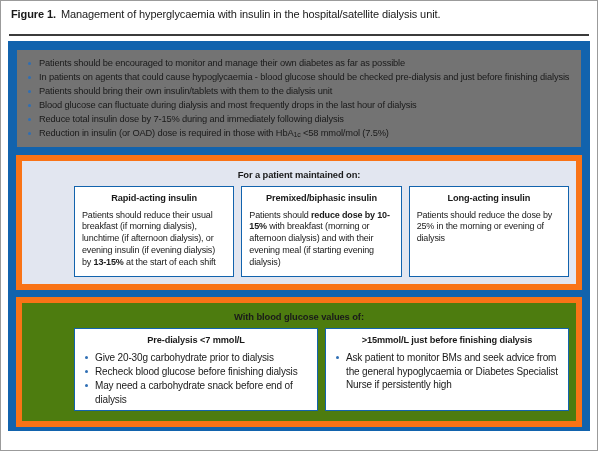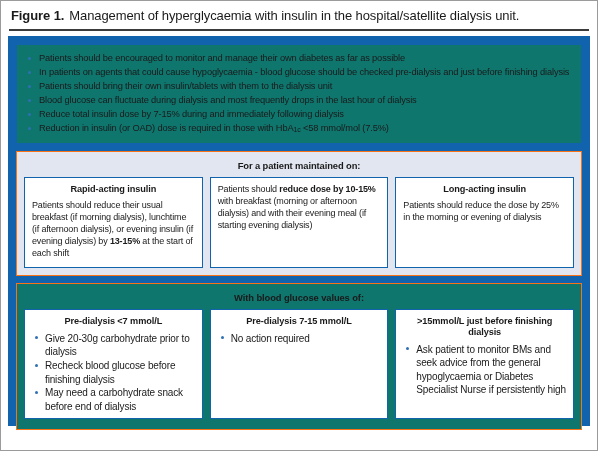--- a/index.html
+++ b/index.html
@@ -12,22 +12,22 @@
   }
   .page{
     position:relative;
     width:598px;height:451px;
     border:1px solid #9b9b9b;
     box-sizing:border-box;
     background:#fff;
   }
   
   .caption{
-    padding:7px 10px 5px 10px;
-    font-size:13px;
+    padding:7px 10px 12px 10px;
+    font-size:11px;
     line-height:1.25;
     letter-spacing:-0.1px;
     white-space:nowrap;
   }
   .caption .fig{font-weight:bold;}
   .caption .txt{margin-left:5px;}
   .rule{
     height:2px;background:#3b3b3b;
     margin:0 8px 0 8px;
   }
@@ -40,43 +40,44 @@
     box-sizing:border-box;
   }
   .frame-inner{
     height:100%;
     display:flex;
     flex-direction:column;
     gap:7px;
   }
   
   .panel-white{
-    background:#0f766e;
+    background:#737373;
     border:1px solid #1263ad;
     padding:7px 8px 7px 8px;
     box-sizing:border-box;
   }
   .panel-tint{
     padding:6px 7px 7px 7px;
     box-sizing:border-box;
-    border:1px solid #f97316;
+    border:6px solid #f97316;
   }
   .panel-tint.lav{background:#e2e6f0;}
-  .panel-tint.blue{background:#0f766e;}
+  .panel-tint.blue{background:#4d7c0f;}
   .sec-title{
     text-align:center;
     font-weight:bold;
     font-size:9.4px;
     padding:2px 0 6px 0;
     letter-spacing:-0.1px;
   }
   .cols{
     display:flex;
     gap:7px;
     align-items:stretch;
+    margin-left:45px;
   }
   .col{
     flex:1 1 0;
     background:#ffffff;
     border:1.5px solid #1263ad;
     padding:6px 7px 7px 7px;
     box-sizing:border-box;
   }
   .col-title{
     text-align:center;
@@ -149,20 +150,21 @@
       <div class="panel-tint lav">
         <div class="sec-title">For a patient maintained on:</div>
         <div class="cols">
 
           <div class="col">
             <div class="col-title">Rapid-acting insulin</div>
             <div class="col-body"><span>Patients should reduce their usual breakfast (if morning dialysis), lunchtime (if afternoon dialysis), or evening insulin (if evening dialysis) by </span><b>13-15%</b><span> at the start of each shift</span></div>
           </div>
 
           <div class="col">
+            <div class="col-title">Premixed/biphasic insulin</div>
             <div class="col-body"><span>Patients should </span><b>reduce dose by 10-15%</b><span> with breakfast (morning or afternoon dialysis) and with their evening meal (if starting evening dialysis)</span></div>
           </div>
 
           <div class="col">
             <div class="col-title">Long-acting insulin</div>
             <div class="col-body"><span>Patients should reduce the dose by 25% in the morning or evening of dialysis</span><b></b><span></span></div>
           </div>
 
         </div>
       </div>
@@ -173,26 +175,20 @@
 
           <div class="col">
             <div class="col-title">Pre-dialysis &lt;7 mmol/L</div>
             <ul class="bl small">
               <li>Give 20-30g carbohydrate prior to dialysis</li>
               <li>Recheck blood glucose before finishing dialysis</li>
               <li>May need a carbohydrate snack before end of dialysis</li>
             </ul>
           </div>
 
-          <div class="col">
-            <div class="col-title">Pre-dialysis 7-15 mmol/L</div>
-            <ul class="bl small">
-              <li>No action required</li>
-            </ul>
-          </div>
 
           <div class="col">
             <div class="col-title">&gt;15mmol/L just before finishing dialysis</div>
             <ul class="bl small">
               <li>Ask patient to monitor BMs and seek advice from the general hypoglycaemia or Diabetes Specialist Nurse if persistently high</li>
             </ul>
           </div>
 
         </div>
       </div>

